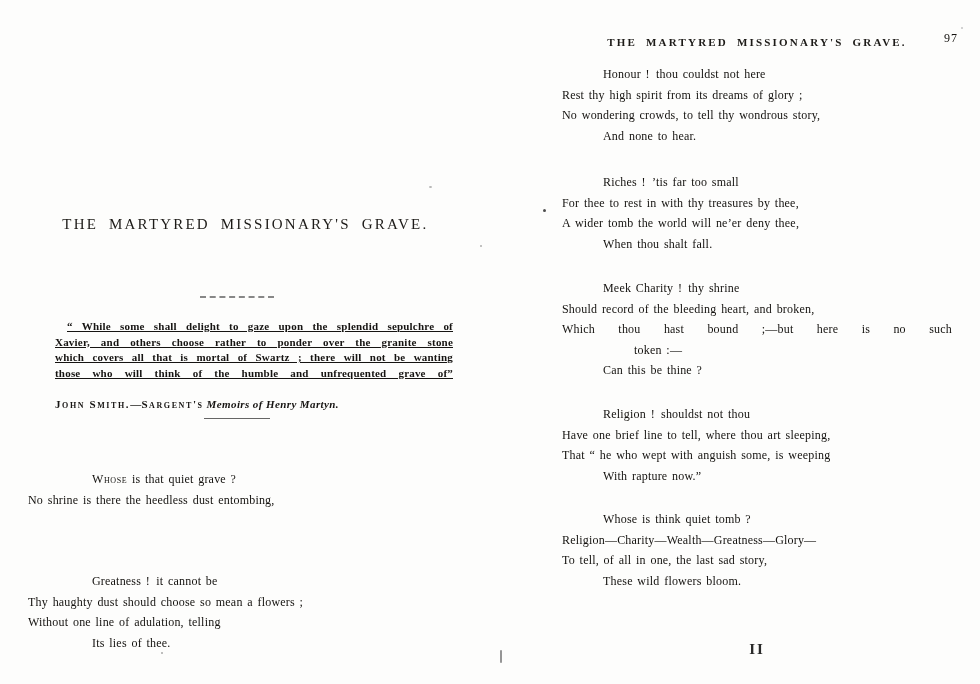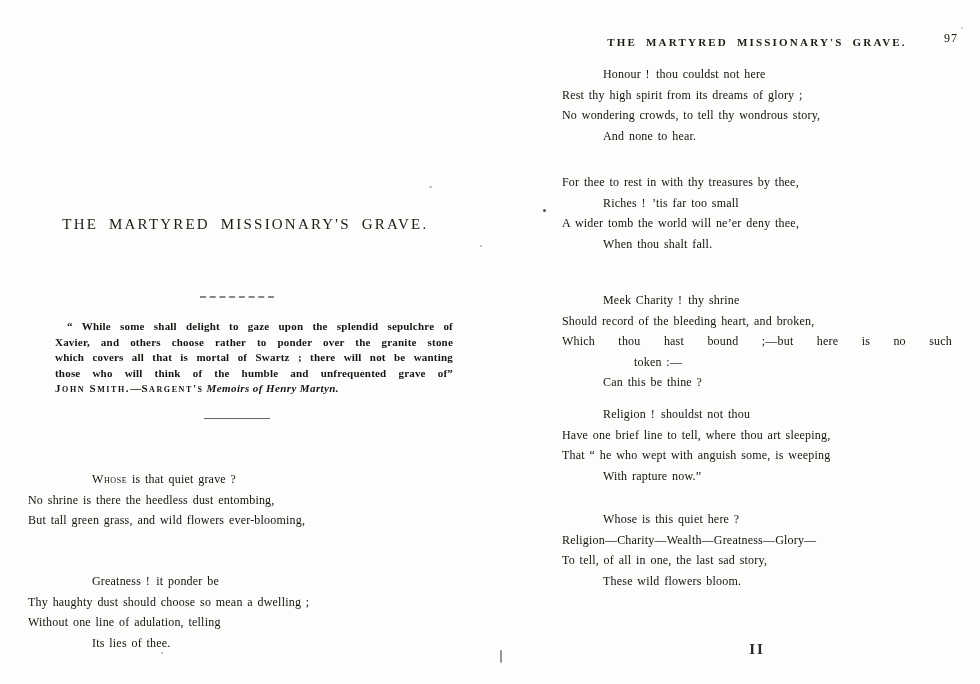--- a/index.html
+++ b/index.html
@@ -30,23 +30,23 @@
     height: 0;
   }
   .rule-dashed { top: 296px; width: 74px; border-top: 2px dashed #6a6a6a; opacity: .8; }
   .rule-thin   { top: 418px; width: 66px; border-top: 1.5px solid #4a4a4a; opacity: .85; }
 
   .epigraph {
     position: absolute; top: 319px; left: 27px; width: 398px;
     font-size: 11px; font-weight: 700; line-height: 15.6px;
     letter-spacing: 0.2px; color: #161412;
   }
-  .ep-line { text-align: justify; text-align-last: justify; }
+  .ep-line { text-align: justify; text-align-last: justify; text-decoration: underline; }
   .ep-line.first { text-indent: 12px; }
-  .ep-attr { text-align: left; }
+  .ep-attr { text-align: left; margin-top: 16px; }
   .sc { font-variant: small-caps; letter-spacing: 1.6px; }
   .it { font-style: italic; font-weight: 700; letter-spacing: 0.4px; }
 
   
   .stanza { position: absolute; left: 0; width: 100%; }
   .line {
     font-size: 12px; line-height: 20.5px;
     letter-spacing: 0.2px; word-spacing: 1.5px;
     white-space: nowrap;
     color: #14120f;
@@ -102,68 +102,67 @@
     <div class="ep-line">which covers all that is mortal of Swartz ; there will not be wanting</div>
     <div class="ep-line">those who will think of the humble and unfrequented grave of”</div>
     <div class="ep-attr"><span class="sc">John Smith.</span><span>—</span><span class="sc">Sargent's</span> <span class="it">Memoirs of Henry Martyn.</span></div>
   </div>
 
   <div class="rule rule-thin"></div>
 
   <div class="stanza" style="top:469px">
     <div class="line indent"><span class="lead-sc">Whose</span> <span>is that quiet grave ?</span></div>
     <div class="line">No shrine is there the heedless dust entombing,</div>
-    <div class="line">But tall green grass, and wild flowers ever-blooming,</div>
   </div>
 
   <div class="stanza" style="top:571px">
-    <div class="line indent">Greatness ! it ponder be</div>
-    <div class="line">Thy haughty dust should choose so mean a dwelling ;</div>
+    <div class="line indent">Greatness ! it cannot be</div>
+    <div class="line">Thy haughty dust should choose so mean a flowers ;</div>
     <div class="line">Without one line of adulation, telling</div>
     <div class="line indent">Its lies of thee.</div>
   </div>
 
 </div>
 
 <div class="page" id="page-right">
 
   <div class="running-head">THE MARTYRED MISSIONARY'S GRAVE.</div>
   <div class="page-number">97</div>
 
   <div class="stanza" style="top:64px">
     <div class="line indent">Honour ! thou couldst not here</div>
     <div class="line">Rest thy high spirit from its dreams of glory ;</div>
     <div class="line">No wondering crowds, to tell thy wondrous story,</div>
     <div class="line indent">And none to hear.</div>
   </div>
 
   <div class="stanza" style="top:172px">
+    <div class="line indent">Riches ! ’tis far too small</div>
     <div class="line">For thee to rest in with thy treasures by thee,</div>
-    <div class="line indent">Riches ! ’tis far too small</div>
     <div class="line">A wider tomb the world will ne’er deny thee,</div>
     <div class="line indent">When thou shalt fall.</div>
   </div>
 
-  <div class="stanza" style="top:290px">
+  <div class="stanza" style="top:278px">
     <div class="line indent">Meek Charity ! thy shrine</div>
     <div class="line">Should record of the bleeding heart, and broken,</div>
     <div class="line stretch">Which thou hast bound ;—but here is no such</div>
     <div class="line indent-deep">token :—</div>
     <div class="line indent">Can this be thine ?</div>
   </div>
 
   <div class="stanza" style="top:404px">
     <div class="line indent">Religion ! shouldst not thou</div>
     <div class="line">Have one brief line to tell, where thou art sleeping,</div>
     <div class="line">That “ he who wept with anguish some, is weeping</div>
     <div class="line indent">With rapture now.”</div>
   </div>
 
   <div class="stanza" style="top:509px">
-    <div class="line indent">Whose is this quiet here ?</div>
+    <div class="line indent">Whose is think quiet tomb ?</div>
     <div class="line">Religion—Charity—Wealth—Greatness—Glory—</div>
     <div class="line">To tell, of all in one, the last sad story,</div>
     <div class="line indent">These wild flowers bloom.</div>
   </div>
 
   <div class="signature">II</div>
 
 </div>
 
 <div class="speck" id="speck-1"></div>

